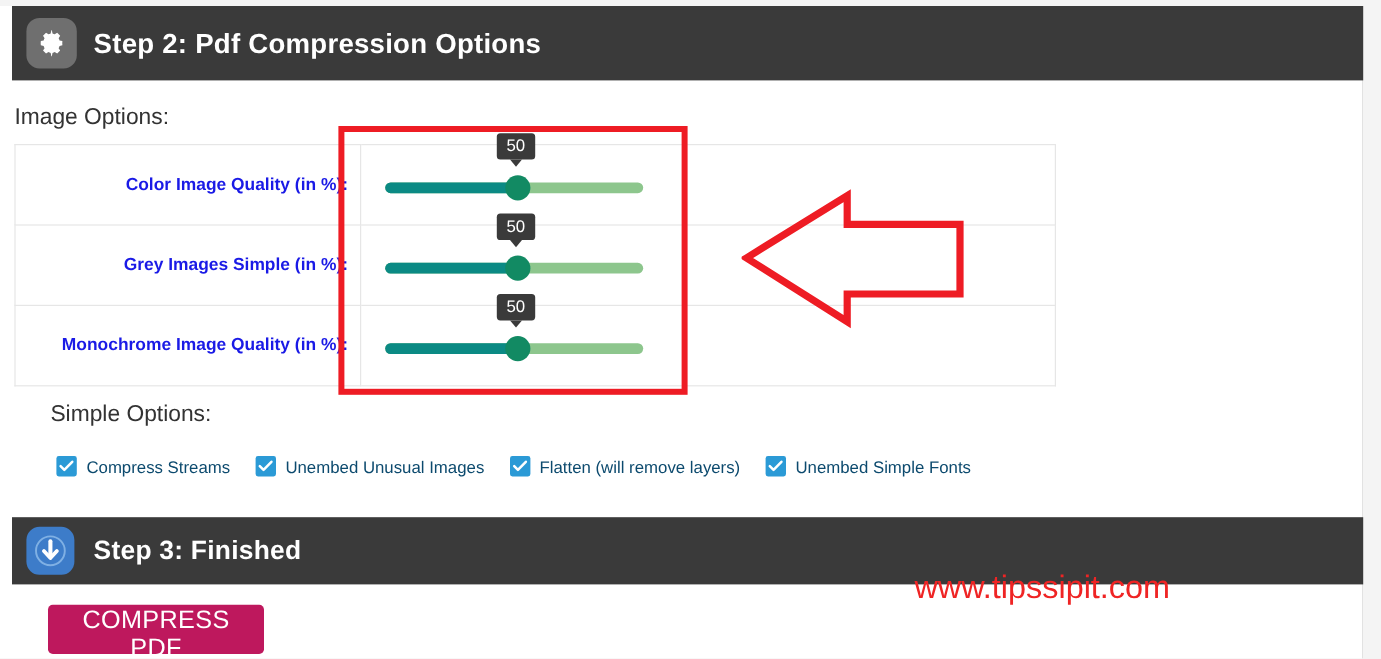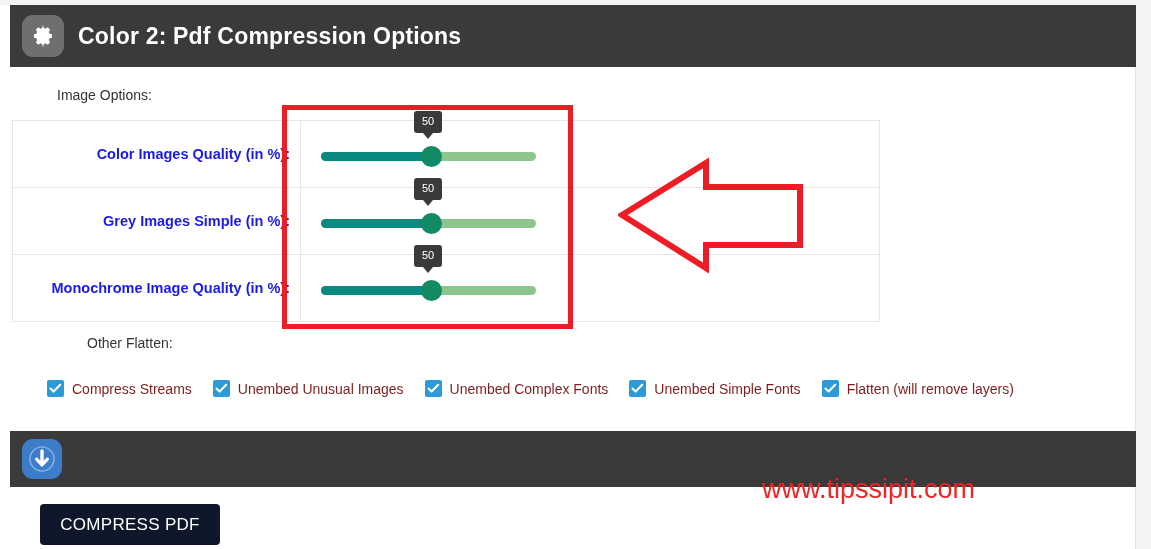--- a/index.html
+++ b/index.html
@@ -77,23 +77,22 @@
     margin-left: 14px;
     letter-spacing: .2px;
     white-space: nowrap;
   }
   #step3-header .step-title { font-size: 22px; margin-left: 16px; }
 
   
   .section-label {
     position: absolute;
     color: #333333;
-    font-size: 14px;
-    white-space: nowrap;
-    margin-left: 45px;
+    font-size: 19px;
+    white-space: nowrap;
   }
   #image-options-label { left: 12px; top: 87px; }
   #other-options-label { left: 42px; top: 335px; }
 
   
   #slider-table {
     position: absolute;
     left: 12px; top: 120px;
     width: 868px;
     border-collapse: collapse;
@@ -144,21 +143,21 @@
     left: 100px; top: 12px;
     width: 21px; height: 21px;
     border-radius: 50%;
     background: #128a63;
   }
   .tip {
     position: absolute;
     left: 93px; top: -23px;
     background: #3a3a3a;
     color: #ffffff;
-    font-size: 11px;
+    font-size: 14px;
     padding: 3px 8px 4px 8px;
     border-radius: 3px;
     line-height: 15px;
   }
   .tip::after {
     content: "";
     position: absolute;
     left: 50%;
     margin-left: -5px;
     bottom: -6px;
@@ -201,33 +200,33 @@
     width: 17px; height: 17px;
     background: #2b9ad6;
     border-radius: 2px;
     flex: none;
     position: relative;
   }
   .cb-box svg { position: absolute; left: 2px; top: 3px; }
   .cb-text {
     margin-left: 8px;
     font-size: 14px;
-    color: #7f1d1d;
+    color: #0c4a6e;
   }
 
   
   #compress-btn {
     position: absolute;
     left: 40px; top: 504px;
     width: 180px; height: 41px;
-    background: #0f172a;
+    background: #be185d;
     border: none;
     border-radius: 4px;
     color: #ffffff;
-    font-size: 17px;
+    font-size: 21px;
     font-family: "Liberation Sans", sans-serif;
     cursor: pointer;
     letter-spacing: .3px;
   }
 
   
   #watermark {
     position: absolute;
     left: 762px; top: 474px;
     color: #ef2424;
@@ -244,30 +243,30 @@
   <div class="panel"></div>
   <div class="outer-edge"></div>
 
   <div class="step-header" id="step2-header">
     <div class="step-icon gear-badge">
       <svg width="26" height="26" viewBox="0 0 24 24" aria-hidden="true">
         <path fill="#ffffff" d="M12 8.2a3.8 3.8 0 1 0 0 7.6 3.8 3.8 0 0 0 0-7.6zm0 5.9a2.1 2.1 0 1 1 0-4.2 2.1 2.1 0 0 1 0 4.2z"></path>
         <path fill="#ffffff" d="M20.3 13.6l-.1-1.6.1-1.6-2.2-.5a6.5 6.5 0 0 0-.7-1.7l1.2-1.9-2.3-2.3-1.9 1.2a6.5 6.5 0 0 0-1.7-.7L12.2 2h-.4l-.5 2.5a6.5 6.5 0 0 0-1.7.7L7.7 4 5.4 6.3l1.2 1.9a6.5 6.5 0 0 0-.7 1.7L3.7 10.4l-.1 1.6.1 1.6 2.2.5c.2.6.4 1.2.7 1.7l-1.2 1.9 2.3 2.3 1.9-1.2c.5.3 1.1.5 1.7.7l.5 2.5h.4l.5-2.5c.6-.2 1.2-.4 1.7-.7l1.9 1.2 2.3-2.3-1.2-1.9c.3-.5.5-1.1.7-1.7l2.2-.5z"></path>
       </svg>
     </div>
-    <div class="step-title">Color 2: Pdf Compression Options</div>
+    <div class="step-title">Step 2: Pdf Compression Options</div>
   </div>
 
   <div class="section-label" id="image-options-label">Image Options:</div>
 
   <table id="slider-table">
     <tbody>
       <tr>
         <td class="label-cell">
-          <span class="row-label">Color Images Quality (in %):</span>
+          <span class="row-label">Color Image Quality (in %):</span>
         </td>
         <td class="slider-cell">
           <div class="slider-wrap">
             <div class="track"></div>
             <div class="track-fill"></div>
             <div class="tip">50</div>
             <div class="handle"></div>
           </div>
         </td>
       </tr>
@@ -299,76 +298,69 @@
       </tr>
     </tbody>
   </table>
 
   <div id="red-box"></div>
 
   <svg id="red-arrow" viewBox="0 0 186 120">
     <polygon points="4,60 88,8 88,32 182,32 182,90 88,90 88,113" fill="none" stroke="#ee1c24" stroke-width="6" stroke-linejoin="miter"></polygon>
   </svg>
 
-  <div class="section-label" id="other-options-label">Other Flatten:</div>
+  <div class="section-label" id="other-options-label">Simple Options:</div>
 
   <div id="checkbox-row">
     <label class="cb-item">
       <span class="cb-box">
         <svg width="13" height="11" viewBox="0 0 13 11">
             <path d="M1.5 5.5 L4.6 8.6 L11.2 1.8" fill="none" stroke="#ffffff" stroke-width="2.1" stroke-linecap="round" stroke-linejoin="round"></path>
           </svg>
       </span>
       <span class="cb-text">Compress Streams</span>
     </label>
 
     <label class="cb-item">
       <span class="cb-box">
         <svg width="13" height="11" viewBox="0 0 13 11">
             <path d="M1.5 5.5 L4.6 8.6 L11.2 1.8" fill="none" stroke="#ffffff" stroke-width="2.1" stroke-linecap="round" stroke-linejoin="round"></path>
           </svg>
       </span>
       <span class="cb-text">Unembed Unusual Images</span>
     </label>
 
+
     <label class="cb-item">
       <span class="cb-box">
         <svg width="13" height="11" viewBox="0 0 13 11">
             <path d="M1.5 5.5 L4.6 8.6 L11.2 1.8" fill="none" stroke="#ffffff" stroke-width="2.1" stroke-linecap="round" stroke-linejoin="round"></path>
           </svg>
       </span>
-      <span class="cb-text">Unembed Complex Fonts</span>
+      <span class="cb-text">Flatten (will remove layers)</span>
     </label>
 
     <label class="cb-item">
       <span class="cb-box">
         <svg width="13" height="11" viewBox="0 0 13 11">
             <path d="M1.5 5.5 L4.6 8.6 L11.2 1.8" fill="none" stroke="#ffffff" stroke-width="2.1" stroke-linecap="round" stroke-linejoin="round"></path>
           </svg>
       </span>
       <span class="cb-text">Unembed Simple Fonts</span>
     </label>
-
-    <label class="cb-item">
-      <span class="cb-box">
-        <svg width="13" height="11" viewBox="0 0 13 11">
-            <path d="M1.5 5.5 L4.6 8.6 L11.2 1.8" fill="none" stroke="#ffffff" stroke-width="2.1" stroke-linecap="round" stroke-linejoin="round"></path>
-          </svg>
-      </span>
-      <span class="cb-text">Flatten (will remove layers)</span>
-    </label>
   </div>
 
   <div class="step-header" id="step3-header">
     <div class="step-icon dl-badge">
       <svg width="30" height="30" viewBox="0 0 30 30" aria-hidden="true">
         <circle cx="15" cy="15" r="12" fill="none" stroke="#7fb0e4" stroke-width="1.6"></circle>
         <path d="M15 7 L15 18.5" stroke="#ffffff" stroke-width="3.4" stroke-linecap="round"></path>
         <path d="M9.6 15.2 L15 21 L20.4 15.2" fill="none" stroke="#ffffff" stroke-width="3.2" stroke-linecap="round" stroke-linejoin="round"></path>
       </svg>
     </div>
+    <div class="step-title">Step 3: Finished</div>
   </div>
 
   <button id="compress-btn">COMPRESS PDF</button>
 
   <div id="watermark">www.tipssipit.com</div>
 
 </div>
 
 </body></html>

